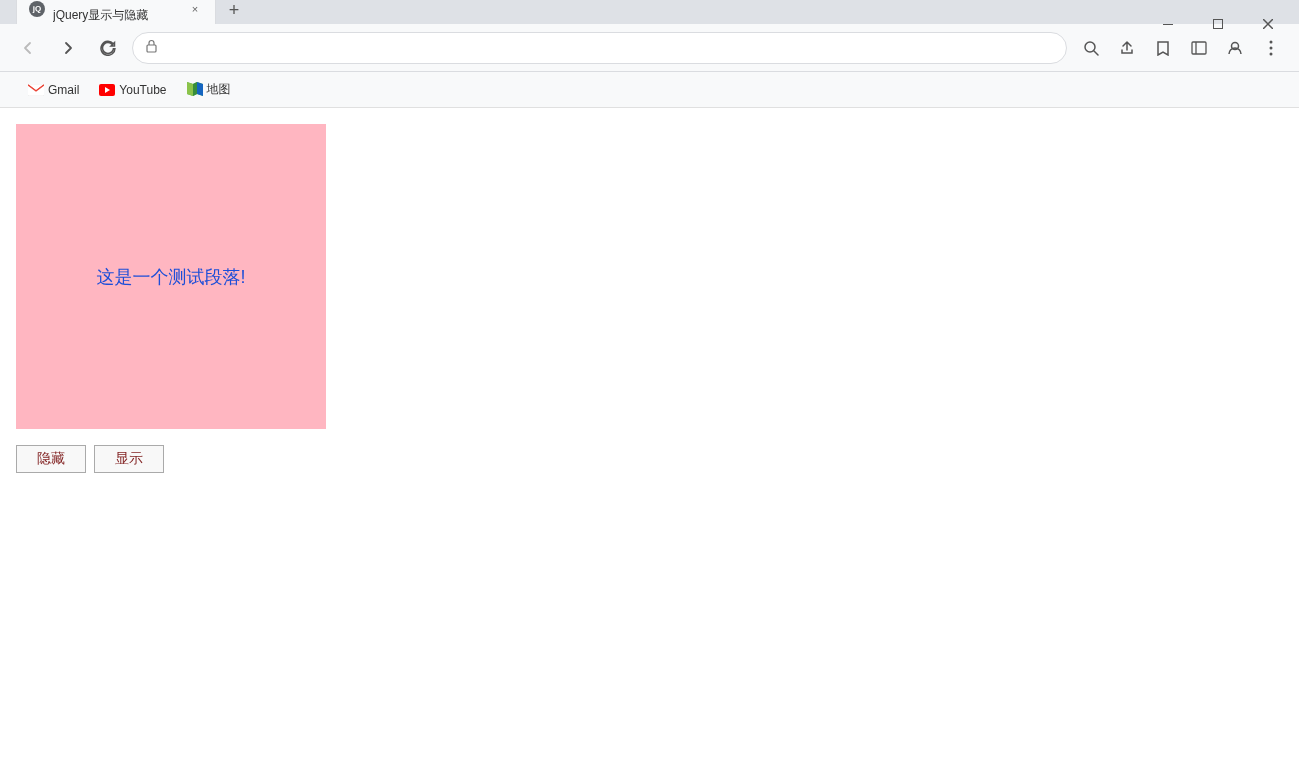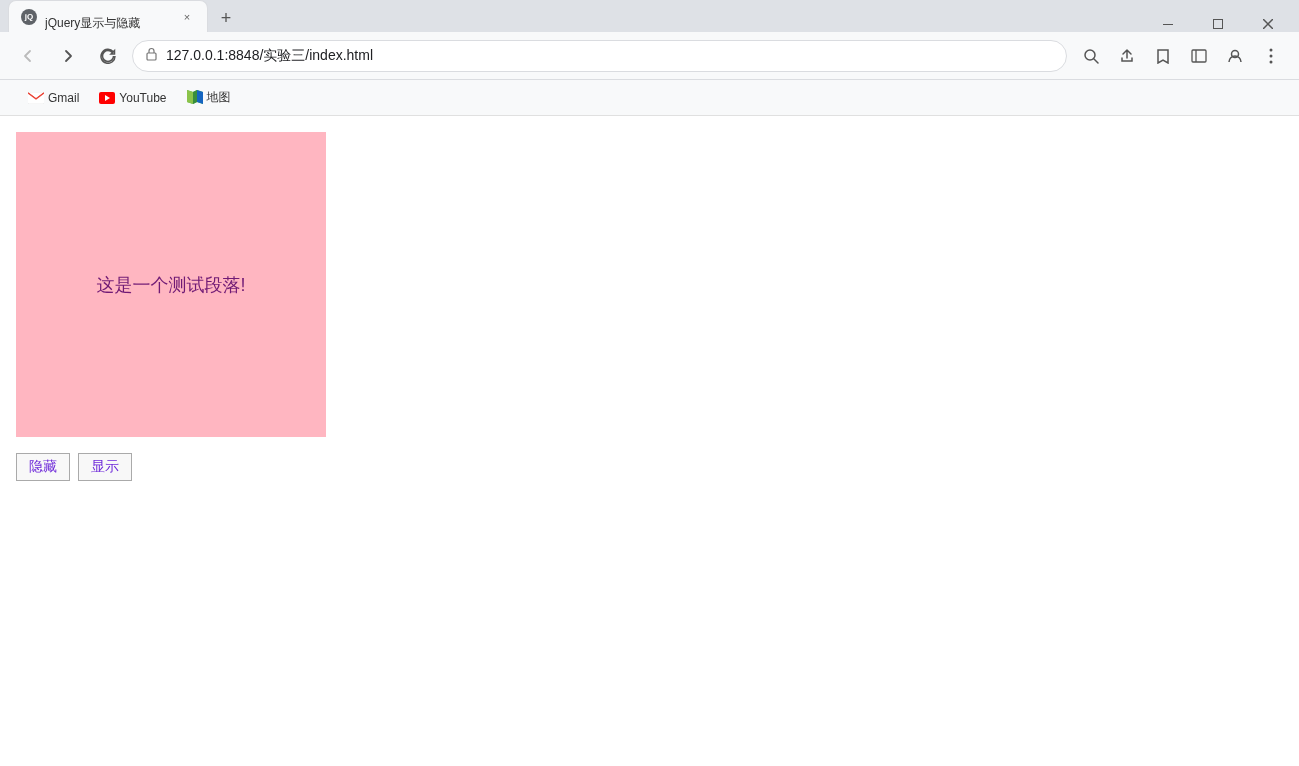--- a/index.html
+++ b/index.html
@@ -20,25 +20,25 @@
     .browser-frame {
       width: 100%;
       height: 100%;
       display: flex;
       flex-direction: column;
       background: #f1f3f4;
     }
 
     
     .title-bar {
-      height: 32px;
+      height: 24px;
       background: #dee1e6;
       display: flex;
       align-items: center;
-      padding: 0 8px;
+      padding: 0 16px;
       gap: 4px;
     }
 
     .window-controls {
       position: absolute;
       right: 8px;
       top: 8px;
       display: flex;
       align-items: center;
       gap: 4px;
@@ -255,39 +255,39 @@
       height: 305px;
       background: #ffb6c1;
       display: flex;
       align-items: center;
       justify-content: center;
       margin-bottom: 16px;
     }
 
     .pink-box-text {
       font-size: 18px;
-      color: #701a75;
+      color: #1d4ed8;
       font-family: 'Microsoft YaHei', Arial, sans-serif;
     }
 
     .button-row {
       display: flex;
       gap: 8px;
       margin-top: 4px;
     }
 
     .action-btn {
-      padding: 4px 12px;
+      padding: 4px 20px;
       border: 1px solid #aaa;
       background: #f8f8f8;
       border-radius: 0;
       cursor: pointer;
       font-size: 14px;
       font-family: 'Microsoft YaHei', Arial, sans-serif;
-      color: #6d28d9;
+      color: #7f1d1d;
     }
   </style>
 </head>
 <body>
 
 <div class="browser-frame">
 
   <div class="title-bar">
     <div class="tab-bar">
       <div class="tab">
@@ -337,21 +337,20 @@
         </svg>
     </div>
 
     <div class="address-bar">
       <span class="address-lock-icon">
         <svg width="13" height="14" viewBox="0 0 13 14">
             <rect x="2" y="6" width="9" height="7" rx="1" fill="none" stroke="#777" stroke-width="1.2"></rect>
             <path d="M4 6V4a2.5 2.5 0 0 1 5 0v2" fill="none" stroke="#777" stroke-width="1.2"></path>
           </svg>
       </span>
-      <span class="address-text">127.0.0.1:8848/实验三/index.html</span>
     </div>
 
     <div class="nav-actions">
       <div class="nav-btn">
         <svg width="16" height="16" viewBox="0 0 16 16">
             <circle cx="7" cy="7" r="5" fill="none" stroke="#555" stroke-width="1.5"></circle>
             <line x1="11" y1="11" x2="15" y2="15" stroke="#555" stroke-width="1.5" stroke-linecap="round"></line>
           </svg>
       </div>
       <div class="nav-btn">

